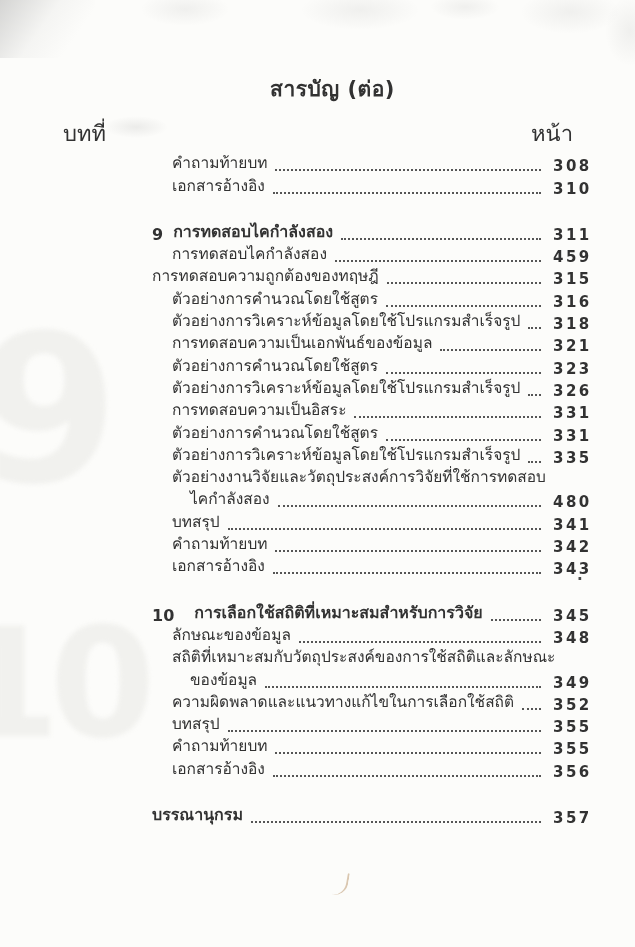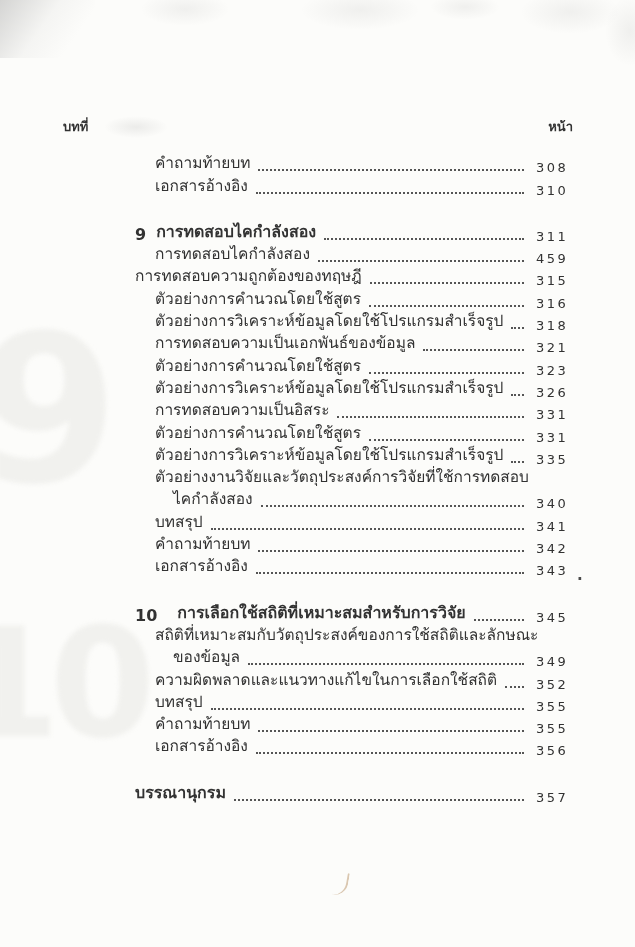--- a/index.html
+++ b/index.html
@@ -33,35 +33,35 @@
   .wm-10{left:-46px; top:608px; font-size:152px; letter-spacing:-10px;}
   
   .toc-title{
     position:absolute; top:72px; left:0; right:0;
     text-align:center; text-indent:30px;
     font-size:21px; font-weight:bold; letter-spacing:.5px;
   }
   .header-row{
     position:absolute; top:116px; left:63px; width:510px;
     display:flex; justify-content:space-between;
-    font-size:13px; font-weight:bold;
-  }
-  
-  .rows{position:absolute; top:153px; left:63px; width:519px;}
+    font-size:22px; font-weight:normal;
+  }
+  
+  .rows{position:absolute; top:153px; left:80px; width:519px;}
   .row{display:flex; align-items:flex-end; height:22.3px; font-size:15.5px;}
   .row.gap{margin-top:24px;}
   .row.ind0{padding-left:72px;}
   .row.ind1{padding-left:92px;}
   .row.ind2{padding-left:110px;justify-content:space-between;}
   .row.bold{font-weight:bold; font-size:16px;}
   .chapter-num{flex:0 0 auto; margin-right:9px; letter-spacing:1px;}
   .chapter-num.tight{margin-right:20px; letter-spacing:0;}
   .row-text{flex:0 1 auto; white-space:nowrap;}
   .leader{flex:1 1 auto; min-width:12px; border-bottom:2px dotted var(--dots); margin:0 12px 4px 8px;}
-  .page-num{flex:0 0 46px; font-size:13px; letter-spacing:2.5px; font-weight:normal;}
+  .page-num{flex:0 0 46px; font-size:15px; letter-spacing:2.5px; font-weight:bold;}
   .row.bold .page-num{letter-spacing:2.5px;}
   
   .stray-dot{position:absolute; left:577px; top:566px; font-size:15px; font-weight:bold; color:#4a4a4a;}
   .pen-mark{
     position:absolute; left:334px; top:872px; width:12px; height:24px;
     border-right:2px solid rgba(190,155,115,.55);
     border-radius:0 0 14px 0; transform:rotate(10deg);
   }
 </style>
 </head>
@@ -73,20 +73,21 @@
   <div class="smudge sm1"></div>
   <div class="smudge sm2"></div>
   <div class="smudge sm3"></div>
   <div class="smudge sm4"></div>
   <div class="smudge sm5"></div>
   <div class="smudge sm6"></div>
 
   <div class="watermark wm-9">9</div>
   <div class="watermark wm-10">10</div>
 
+  <div class="toc-title">สารบัญ (ต่อ)</div>
 
   <div class="header-row">
     <span>บทที่</span>
     <span>หน้า</span>
   </div>
 
   <div class="rows" id="rows">
       <div class="row ind1">
 
     <span class="row-text">คำถามท้ายบท</span>
@@ -167,21 +168,21 @@
   </div>
       <div class="row ind1 nopage">
 
     <span class="row-text">ตัวอย่างงานวิจัยและวัตถุประสงค์การวิจัยที่ใช้การทดสอบ</span>
 
   </div>
       <div class="row ind2">
 
     <span class="row-text">ไคกำลังสอง</span>
     <span class="leader"></span>
-    <span class="page-num">340</span>
+    <span class="page-num">480</span>
   </div>
       <div class="row ind1">
 
     <span class="row-text">บทสรุป</span>
     <span class="leader"></span>
     <span class="page-num">341</span>
   </div>
       <div class="row ind1">
 
     <span class="row-text">คำถามท้ายบท</span>
@@ -193,20 +194,26 @@
     <span class="row-text">เอกสารอ้างอิง</span>
     <span class="leader"></span>
     <span class="page-num">343</span>
   </div>
       <div class="row ind0 bold gap">
     <span class="chapter-num tight">10</span>
     <span class="row-text">การเลือกใช้สถิติที่เหมาะสมสำหรับการวิจัย</span>
     <span class="leader"></span>
     <span class="page-num">345</span>
   </div>
+      <div class="row ind1">
+
+    <span class="row-text">ลักษณะของข้อมูล</span>
+    <span class="leader"></span>
+    <span class="page-num">348</span>
+  </div>
       <div class="row ind1 nopage">
 
     <span class="row-text">สถิติที่เหมาะสมกับวัตถุประสงค์ของการใช้สถิติและลักษณะ</span>
 
   </div>
       <div class="row ind2">
 
     <span class="row-text">ของข้อมูล</span>
     <span class="leader"></span>
     <span class="page-num">349</span>

